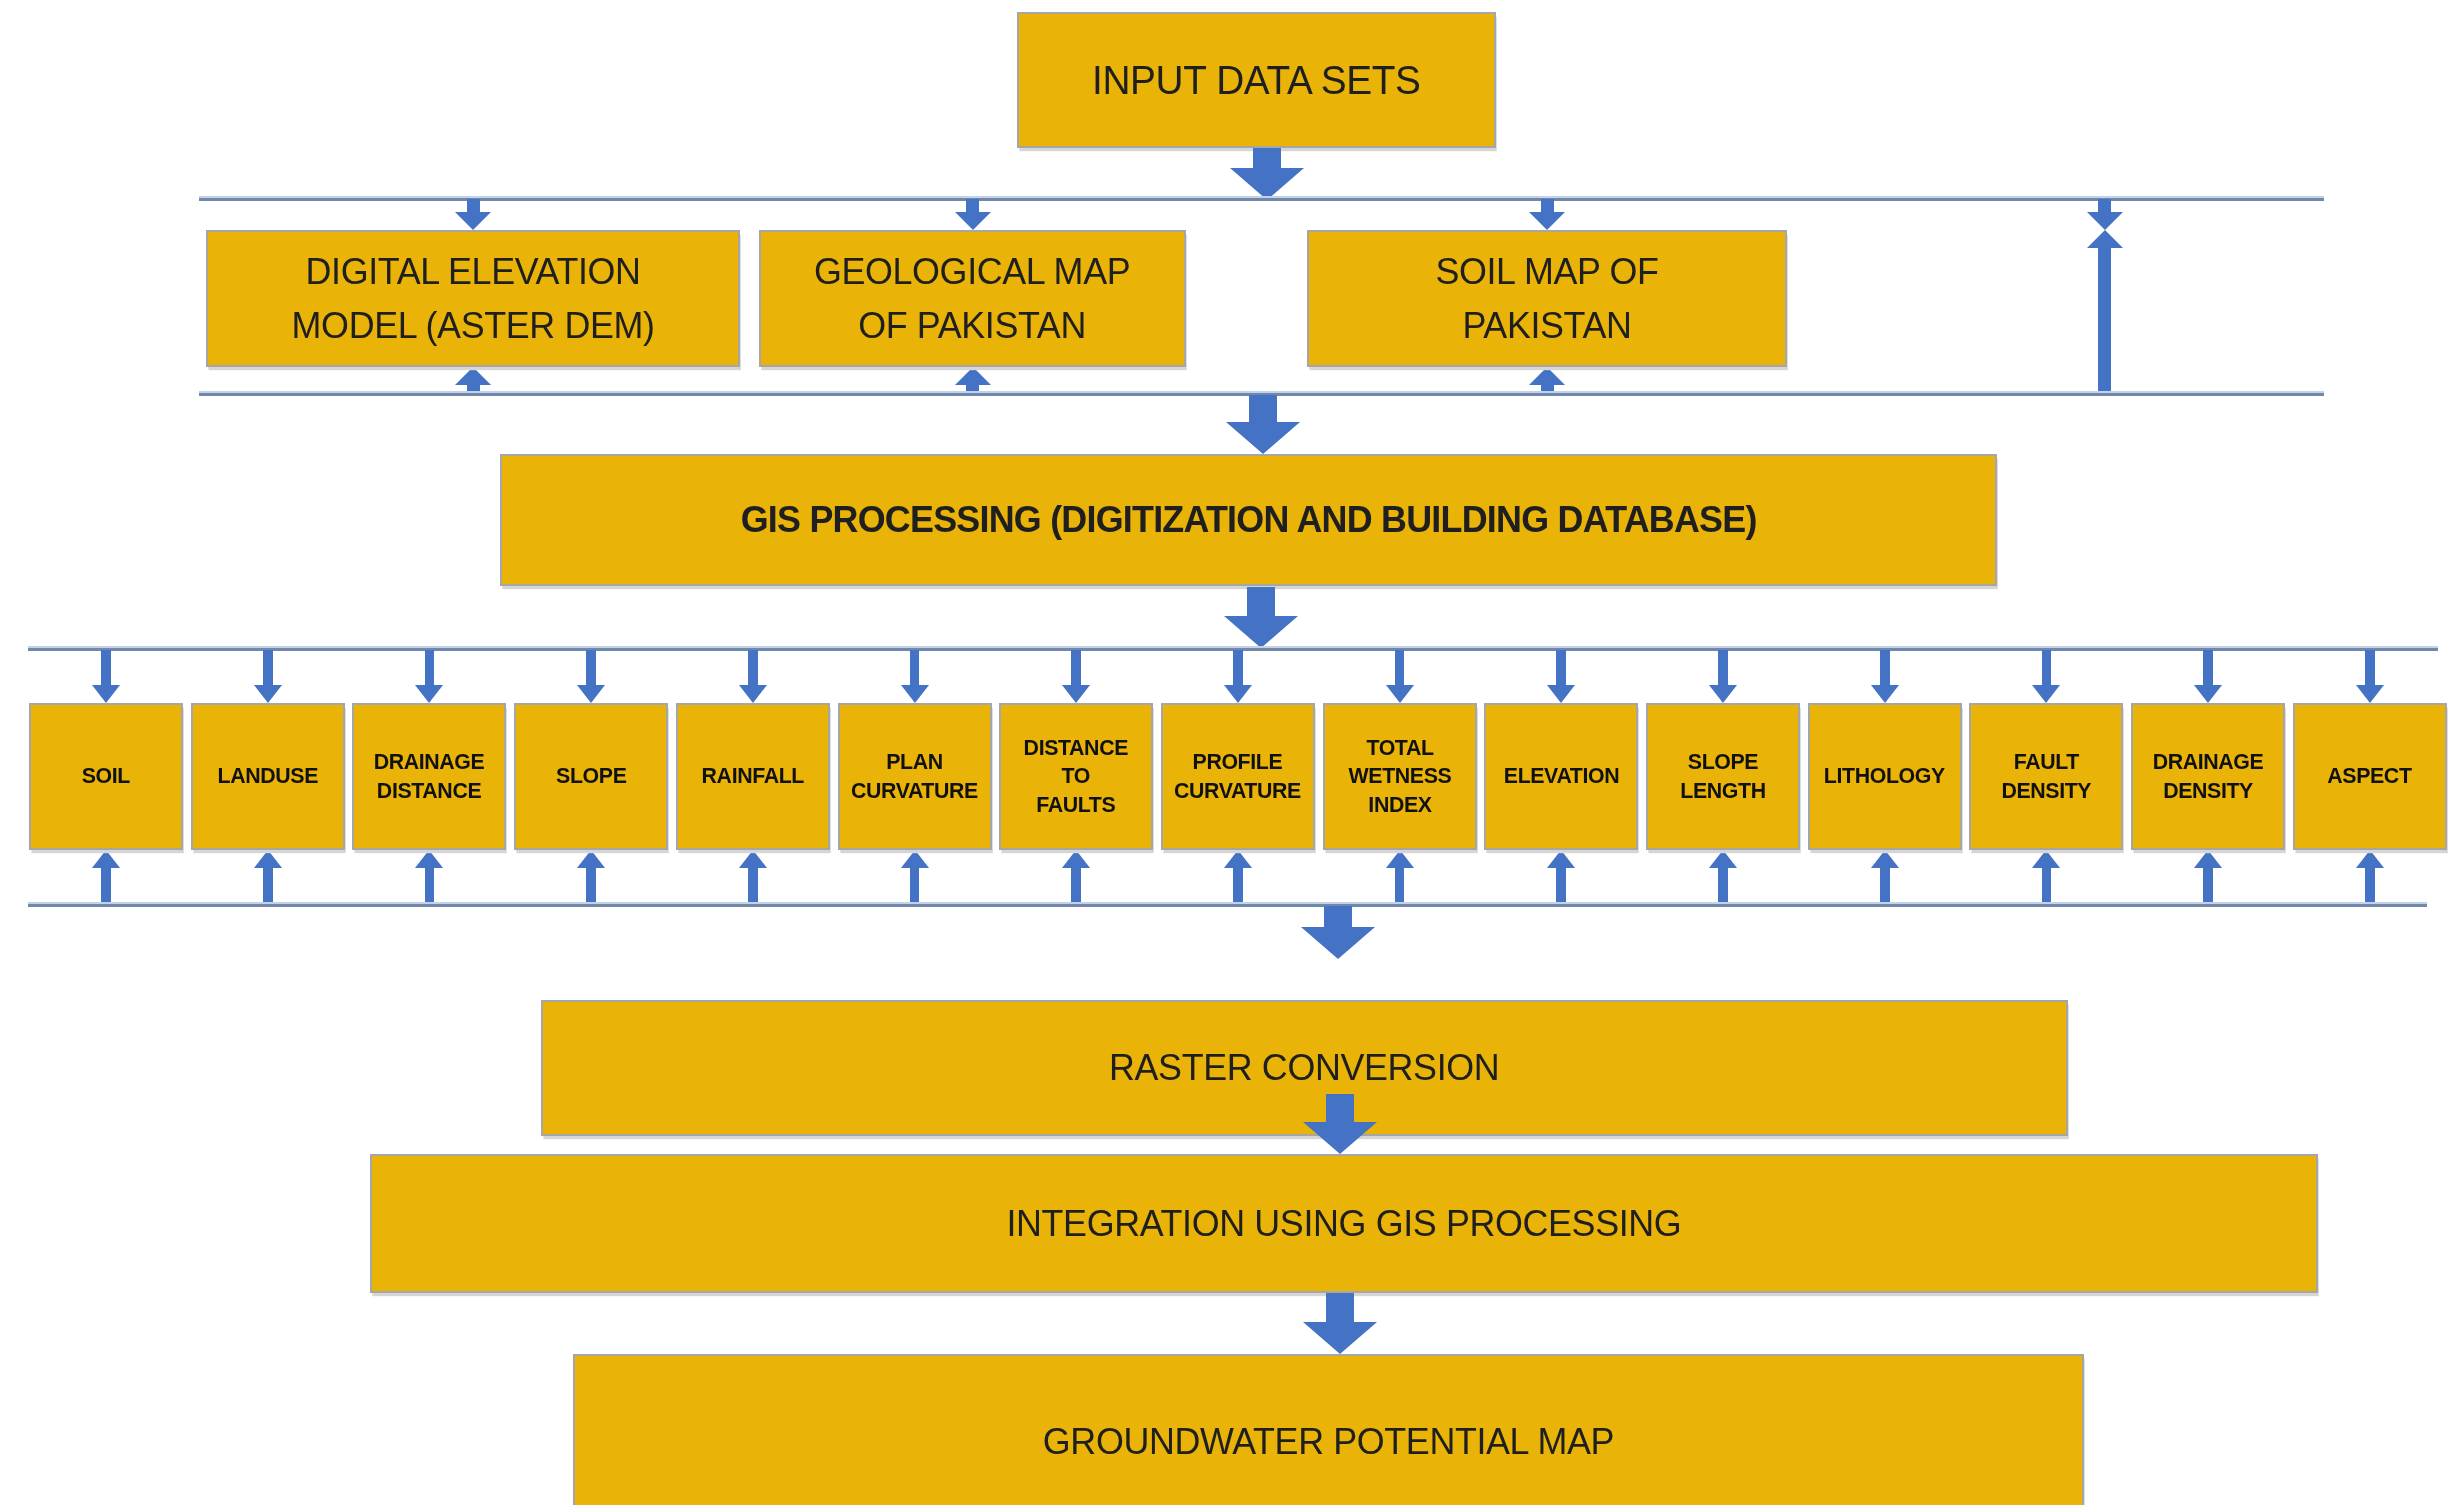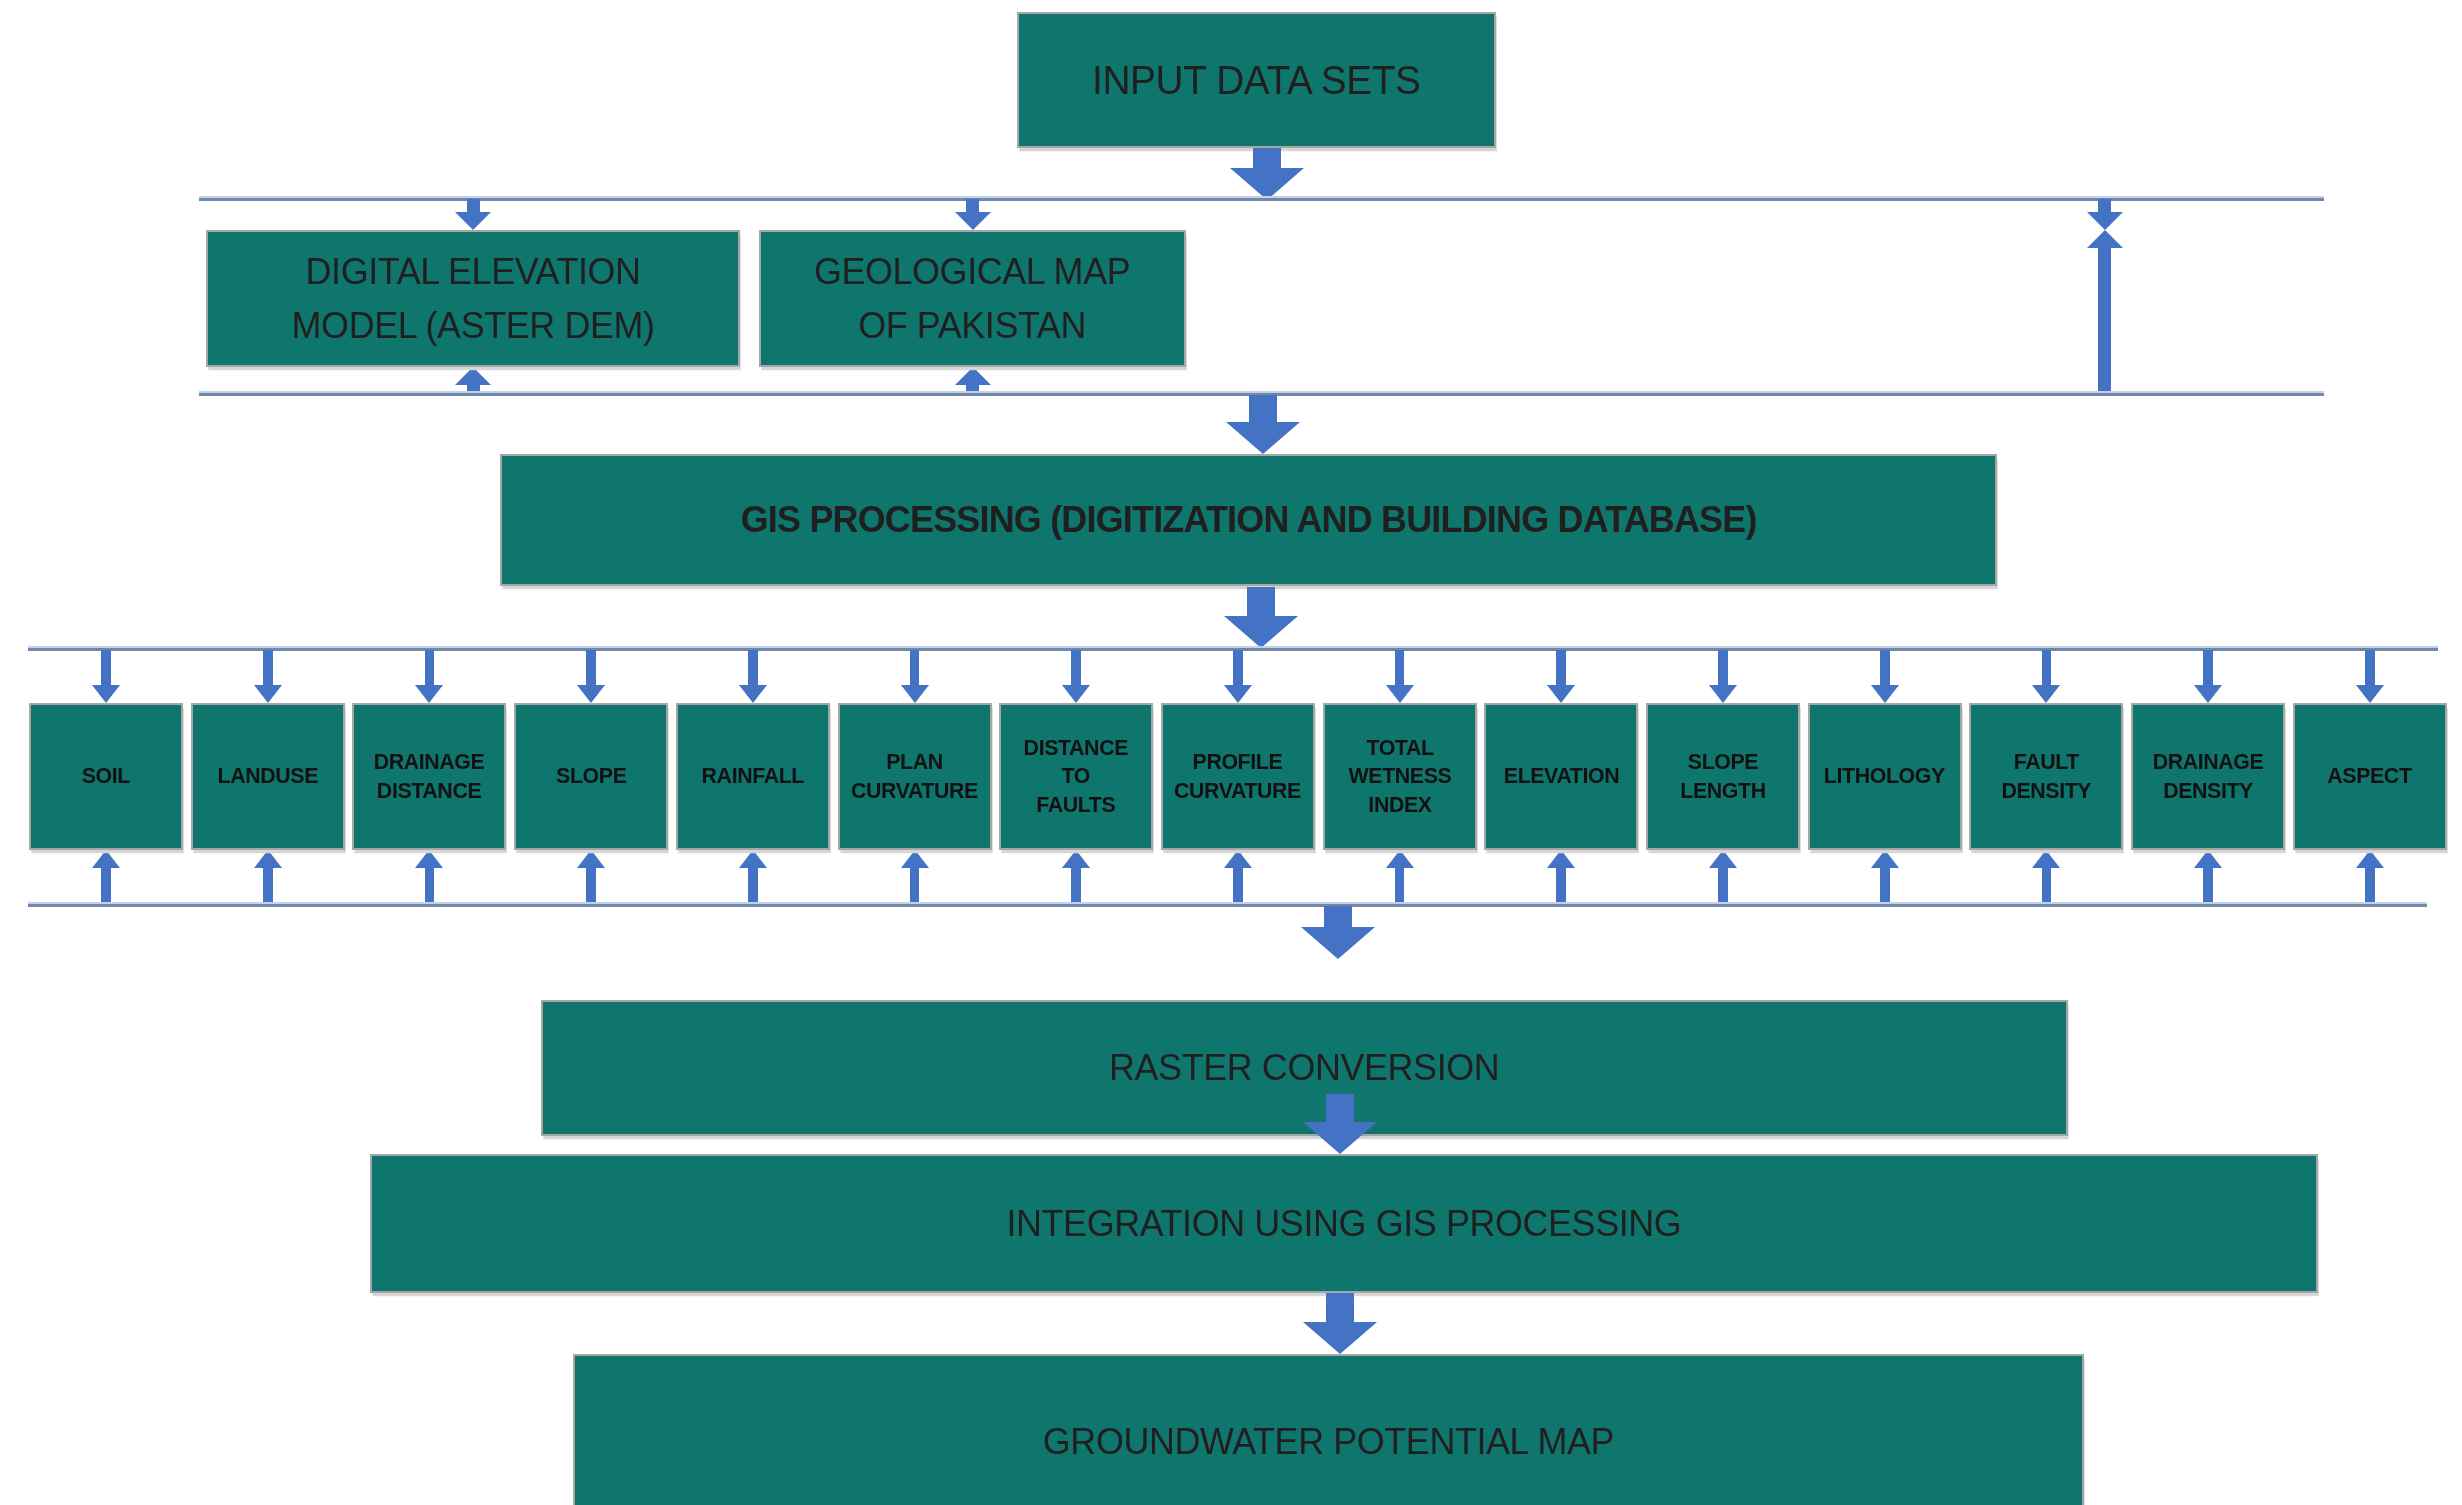--- a/index.html
+++ b/index.html
@@ -8,21 +8,21 @@
     position:relative;
     width:2462px;height:1506px;
     background:#ffffff;
     font-family:"Liberation Sans", sans-serif;
     color:var(--text,#1f1f1f);
     overflow:hidden;
   }
   
   .box{
     position:absolute;
-    background:#0f766e;
+    background:#eab308;
     border:2.4px solid var(--border,#a6a6a6);
     box-sizing:border-box;
     display:flex;align-items:center;justify-content:center;
     text-align:center;
     box-shadow:1.6px 4px 0 -0.8px #d6d6d6;
   }
   .label{
     white-space:pre-line;
     line-height:1.45;
     letter-spacing:-0.4px;
@@ -116,20 +116,34 @@
     <div class="box sbox">
       <div class="label fs-lg">GEOLOGICAL MAP
 OF PAKISTAN</div>
     </div>
     <div class="arr med up">
         <div class="head"></div>
         <div class="shaft"></div>
       </div>
   </div>
 
+  <div class="scell" style="left:1307px;width:480px;">
+    <div class="arr med down">
+        <div class="shaft"></div>
+        <div class="head"></div>
+      </div>
+    <div class="box sbox">
+      <div class="label fs-lg">SOIL MAP OF
+PAKISTAN</div>
+    </div>
+    <div class="arr med up">
+        <div class="head"></div>
+        <div class="shaft"></div>
+      </div>
+  </div>
 
   <div class="scell" style="left:1864px;width:481px;">
     <div class="arr med down">
         <div class="shaft"></div>
         <div class="head"></div>
       </div>
     <div class="arr med up">
         <div class="head"></div>
         <div class="shaft"></div>
       </div>

